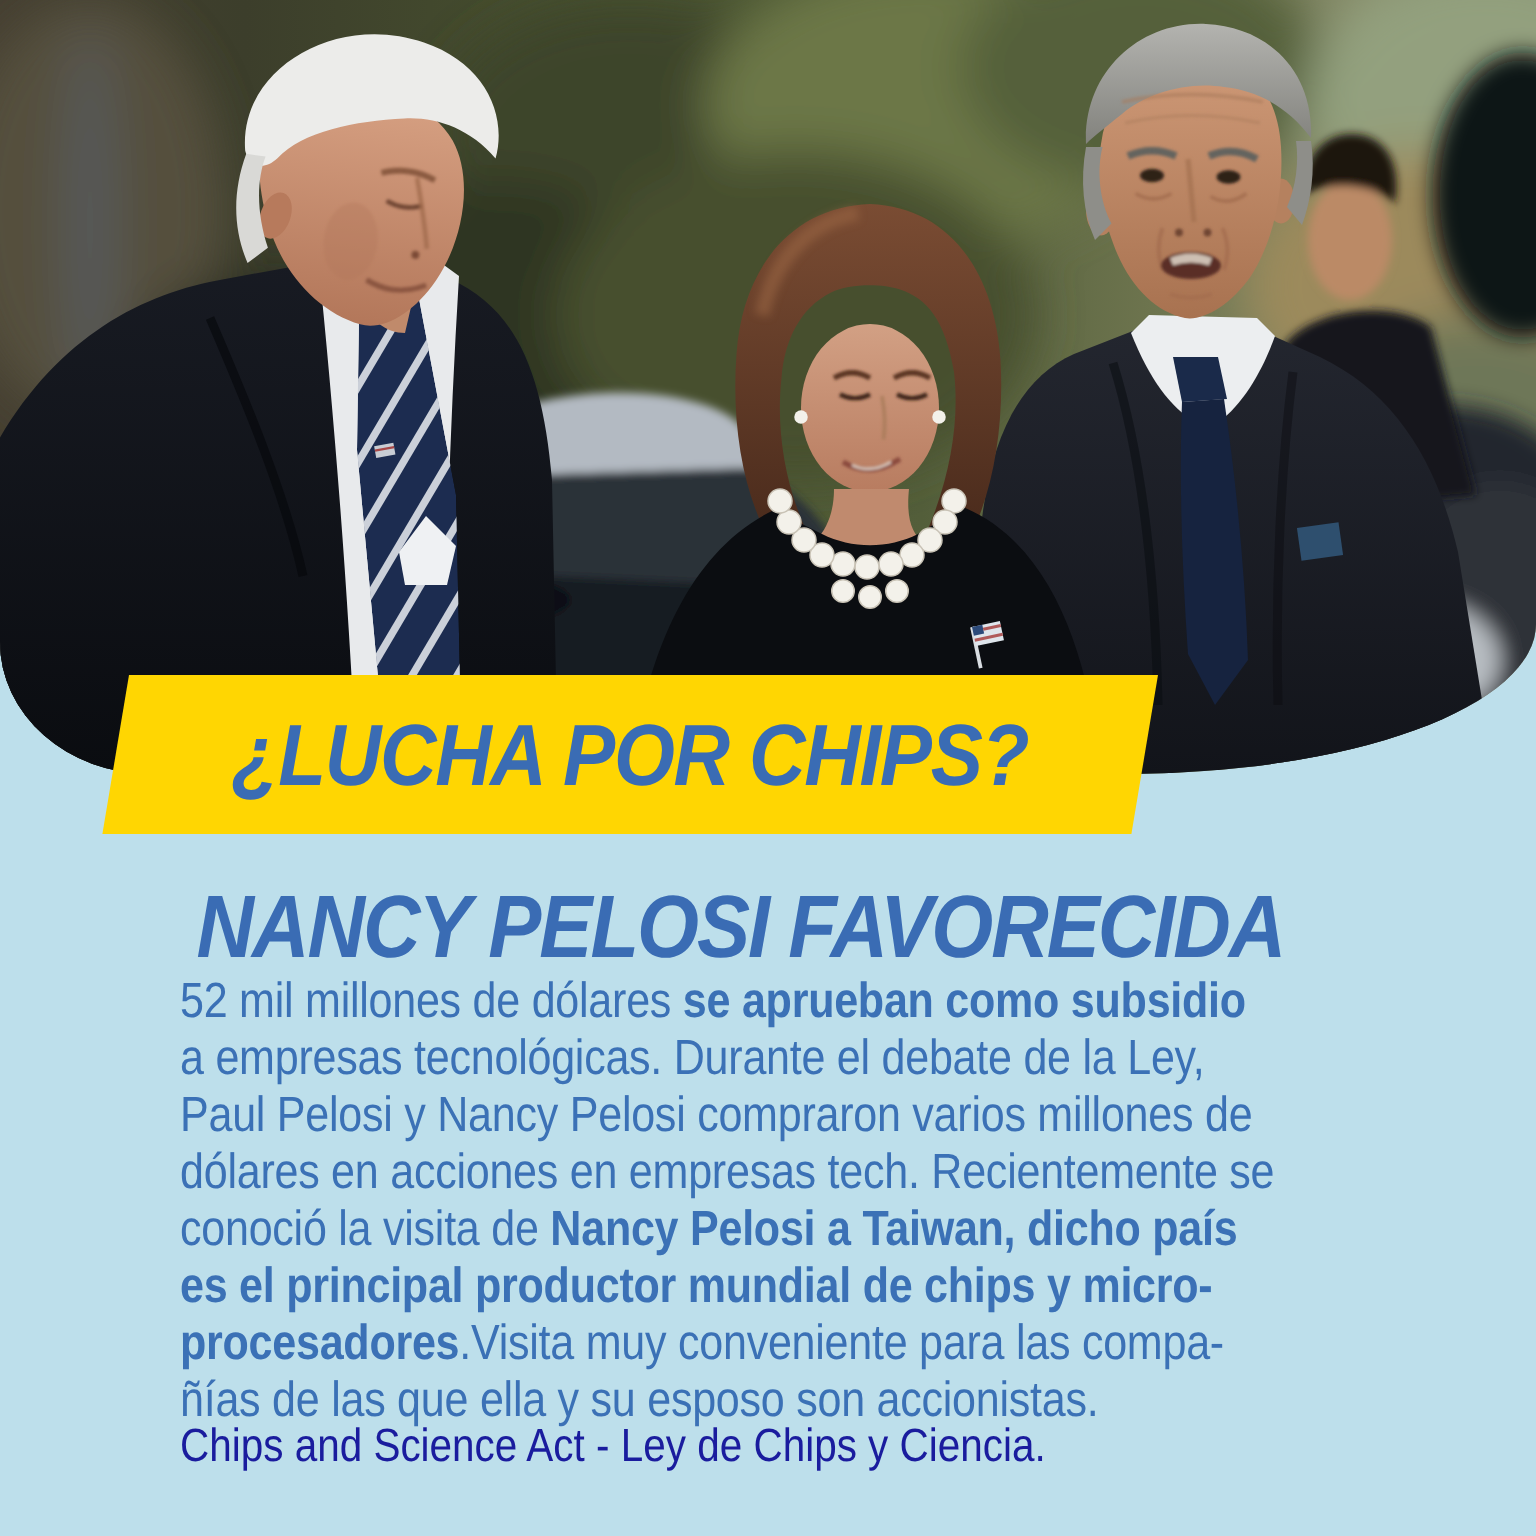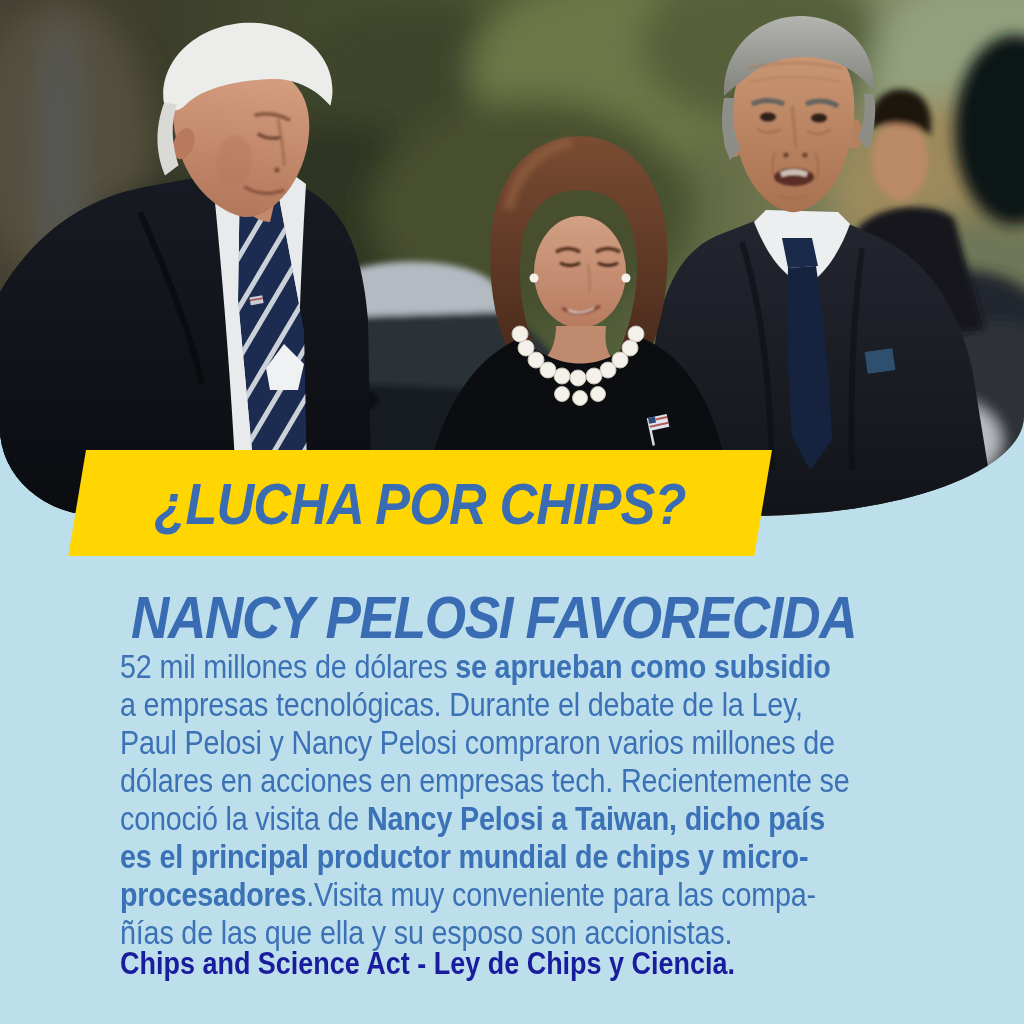--- a/index.html
+++ b/index.html
@@ -42,21 +42,21 @@
     transform:scaleX(.87);transform-origin:0 0;
     color:var(--body-blue,#3B71B6);
     font-size:33px;line-height:38px;letter-spacing:-.2px;
   }
   .body-line{white-space:nowrap;}
   .body-line .bold{font-weight:bold;}
   
   .footer-note{
     position:absolute;left:120px;top:946px;z-index:4;
     color:var(--footer-navy,#1A1C9E);
-    font-weight:bold;font-size:31px;white-space:nowrap;
+    font-weight:normal;font-size:31px;white-space:nowrap;
   }
   .footer-note .condense{display:inline-block;transform:scaleX(.87);transform-origin:0 50%;}
 </style>
 </head>
 <body>
 
 <div class="page">
 
   <div class="photo">
     <svg viewBox="0 0 1024 516" preserveAspectRatio="none">

